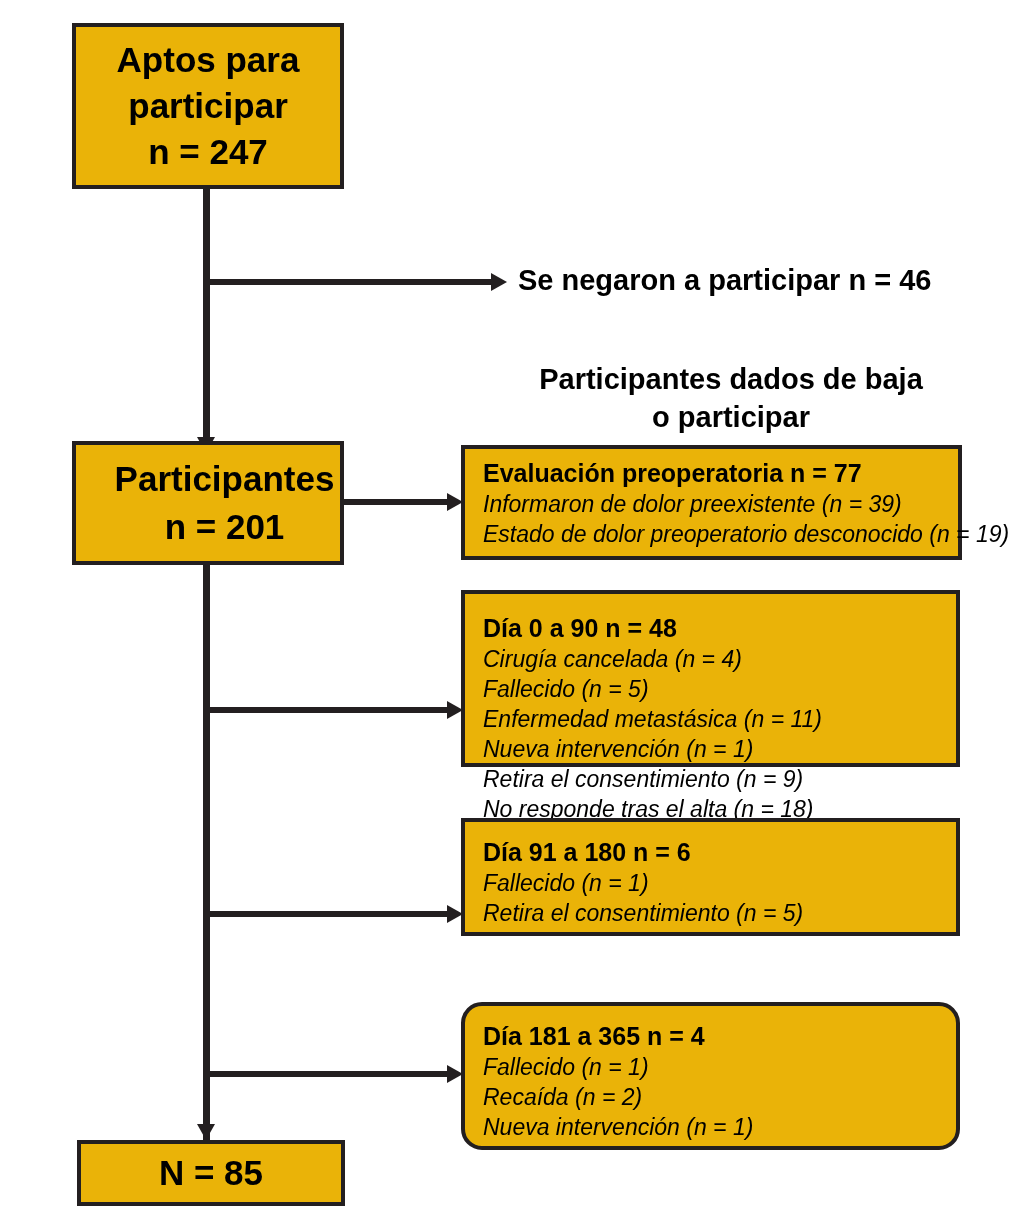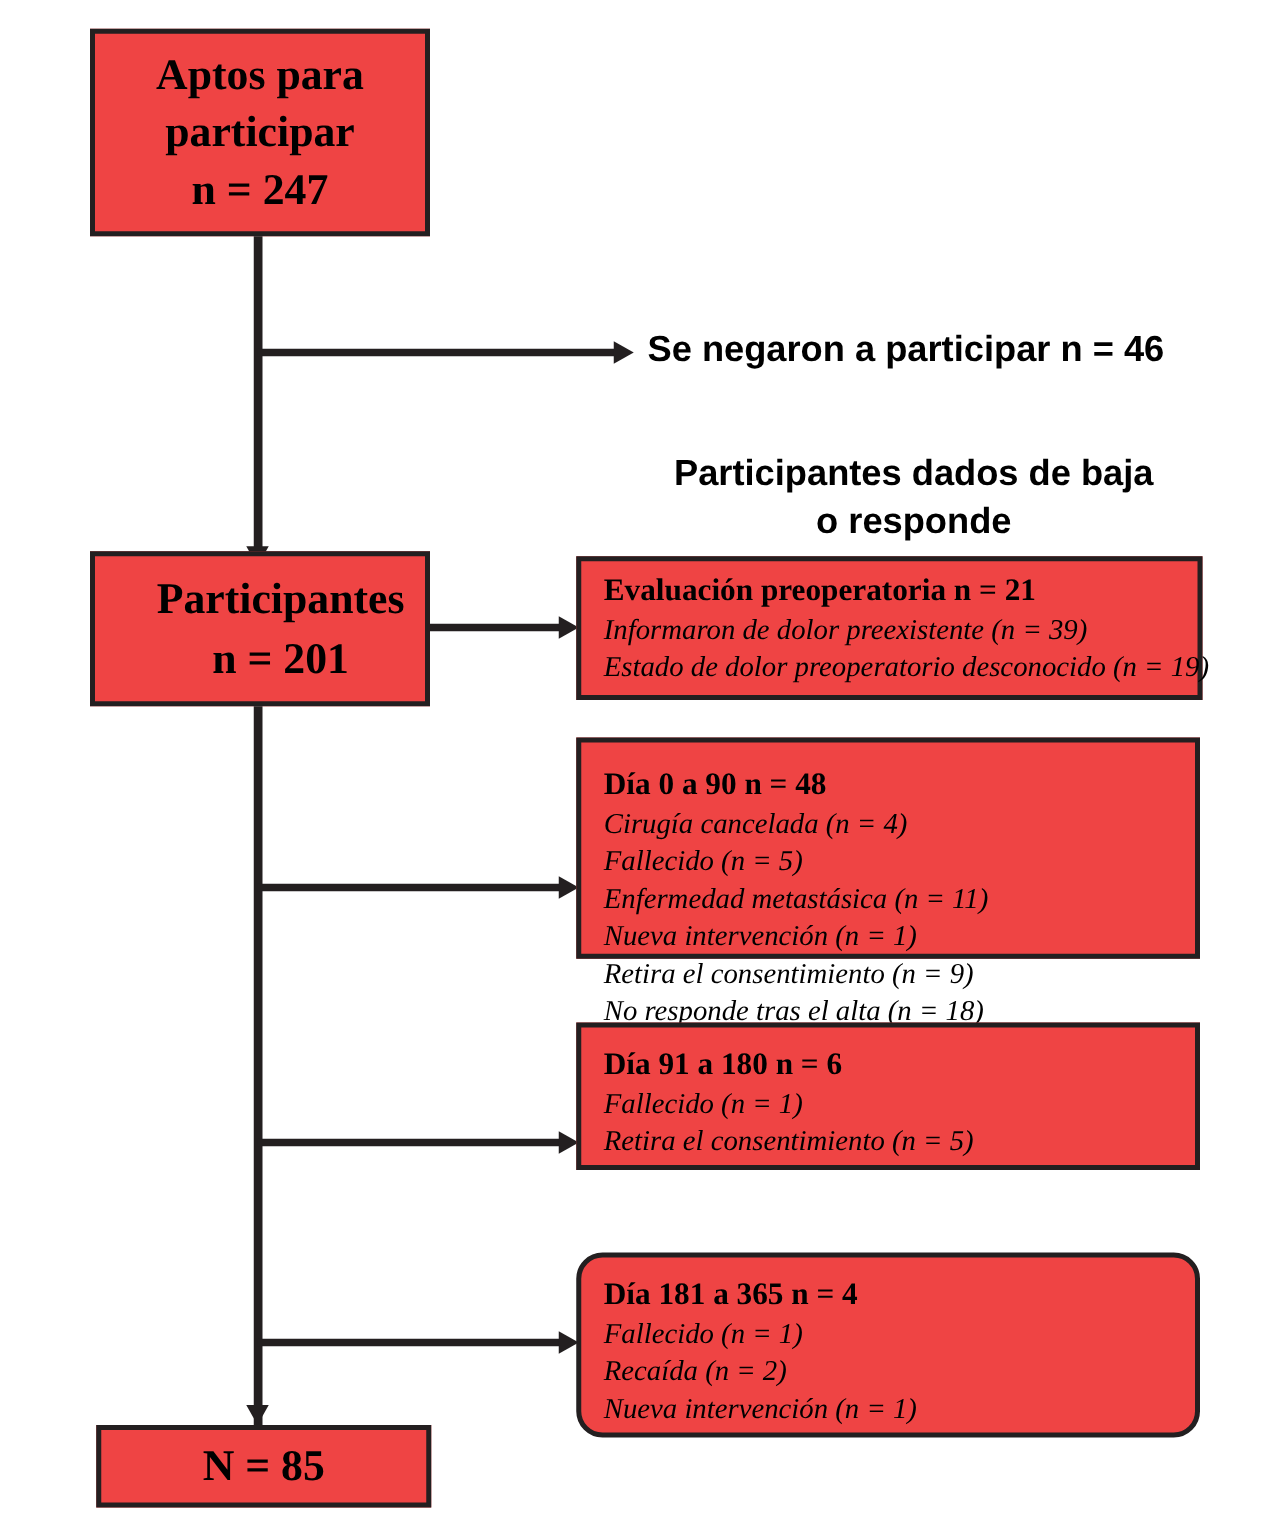--- a/index.html
+++ b/index.html
@@ -15,22 +15,21 @@
     position: relative;
     width: 1026px;
     height: 1230px;
     background: #ffffff;
     overflow: hidden;
   }
   .box {
     position: absolute;
     box-sizing: border-box;
     border: 4px solid #231f20;
-    background: #ef4444;
-    font-family: Liberation Serif, serif;
+    background: #eab308;
   }
   .box-center {
     display: flex;
     flex-direction: column;
     align-items: center;
     justify-content: center;
     text-align: center;
     font-weight: bold;
   }
   .box-left {
@@ -138,21 +137,21 @@
 
   <div class="line-v spine" style="top:189px; height:264px;"></div>
   <div class="arrow-down" style="left:197px; top:437px;"></div>
 
   <div class="line-h hline" style="left:206px; top:279px; width:288px;"></div>
   <div class="arrow-right" style="left:491px; top:273px;"></div>
   <div style="position:absolute; left:518px; top:264px; font-size:29px; font-weight:bold; white-space:nowrap;">Se negaron a participar n = 46</div>
 
   <div id="excl-header">
     <div>Participantes dados de baja</div>
-    <div>o responde</div>
+    <div>o participar</div>
   </div>
 
   <div class="box box-center" id="box-participants">
     <div>Participantes</div>
     <div>n = 201</div>
   </div>
 
   <div class="line-h hline" style="left:342px; top:499px; width:110px;"></div>
   <div class="arrow-right" style="left:447px; top:493px;"></div>
 
@@ -162,21 +161,21 @@
   <div class="line-h hline" style="left:206px; top:707px; width:246px;"></div>
   <div class="arrow-right" style="left:447px; top:701px;"></div>
 
   <div class="line-h hline" style="left:206px; top:911px; width:246px;"></div>
   <div class="arrow-right" style="left:447px; top:905px;"></div>
 
   <div class="line-h hline" style="left:206px; top:1071px; width:246px;"></div>
   <div class="arrow-right" style="left:447px; top:1065px;"></div>
 
   <div class="box box-left excl-box" id="box-preop">
-    <div class="excl-title">Evaluación preoperatoria n = 21</div>
+    <div class="excl-title">Evaluación preoperatoria n = 77</div>
     <div class="excl-item">Informaron de dolor preexistente (n = 39)</div>
     <div class="excl-item">Estado de dolor preoperatorio desconocido (n = 19)</div>
   </div>
 
   <div class="box box-left excl-box" id="box-d0">
     <div class="excl-title">Día 0 a 90 n = 48</div>
     <div class="excl-item">Cirugía cancelada (n = 4)</div>
     <div class="excl-item">Fallecido (n = 5)</div>
     <div class="excl-item">Enfermedad metastásica (n = 11)</div>
     <div class="excl-item">Nueva intervención (n = 1)</div>

